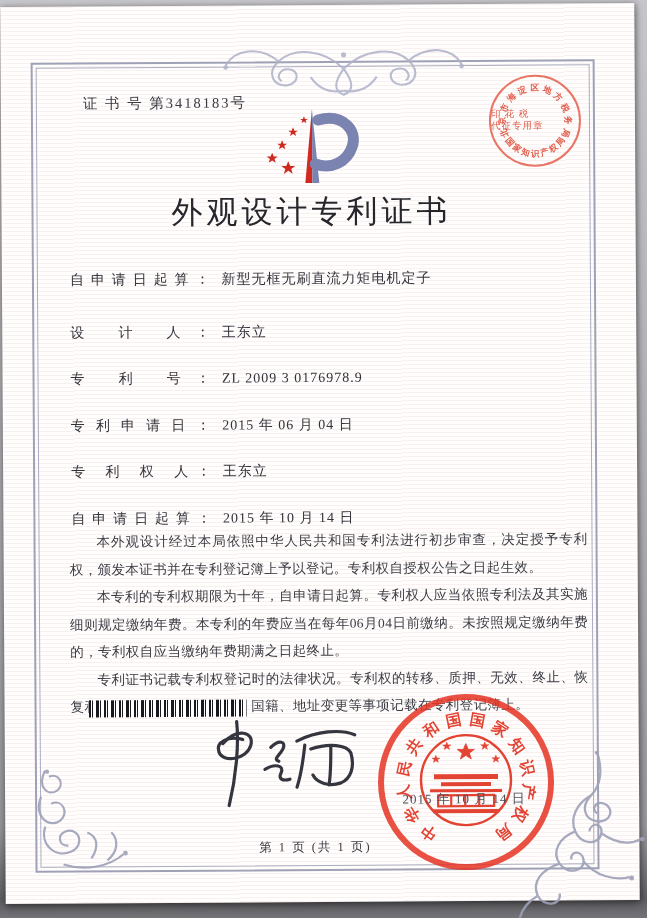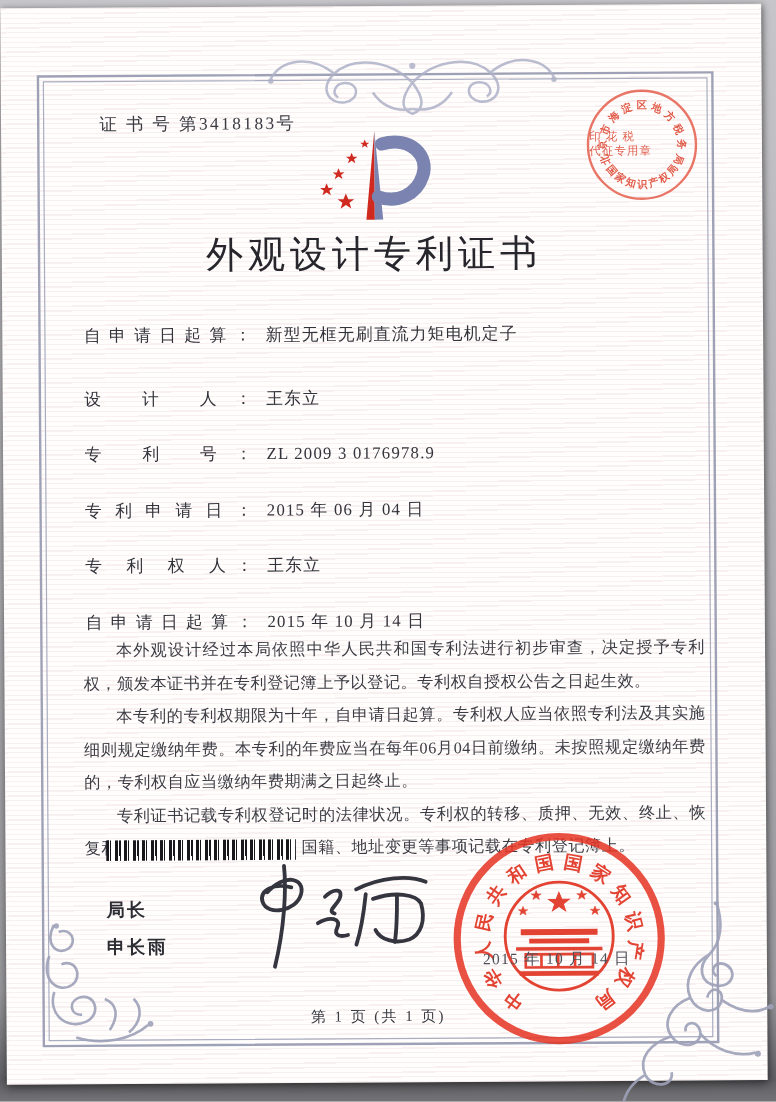--- a/index.html
+++ b/index.html
@@ -177,24 +177,20 @@
   </div>
 
   <div class="body-text">
     <p>本外观设计经过本局依照中华人民共和国专利法进行初步审查，决定授予专利权，颁发本证书并在专利登记簿上予以登记。专利权自授权公告之日起生效。</p>
     <p>本专利的专利权期限为十年，自申请日起算。专利权人应当依照专利法及其实施细则规定缴纳年费。本专利的年费应当在每年06月04日前缴纳。未按照规定缴纳年费的，专利权自应当缴纳年费期满之日起终止。</p>
     <p>专利证书记载专利权登记时的法律状况。专利权的转移、质押、无效、终止、恢复和专利权人的姓名或名称、国籍、地址变更等事项记载在专利登记簿上。</p>
   </div>
 
   <div class="barcode"></div>
 
-  <div class="director">
-    <div>局长</div>
-    <div>申长雨</div>
-  </div>
 
   <svg class="signature" viewBox="0 0 172 100">
     <g stroke="#35353f" stroke-width="3.2" fill="none" stroke-linecap="round">
       <path d="M30,30 C44,14 62,18 58,32 C54,46 30,50 26,38 C23,28 36,22 50,26"></path>
       <path d="M44,8 C46,28 44,60 36,92"></path>
       <path d="M78,34 C86,26 94,28 90,36 C86,43 80,46 86,48"></path>
       <path d="M72,56 C82,50 92,52 88,60 C85,66 90,68 97,66"></path>
       <path d="M104,28 C124,18 148,16 162,22"></path>
       <path d="M112,32 C110,50 108,62 104,74"></path>
       <path d="M118,36 C136,30 154,32 158,40 C162,54 158,66 148,70 C136,74 124,70 120,62"></path>

